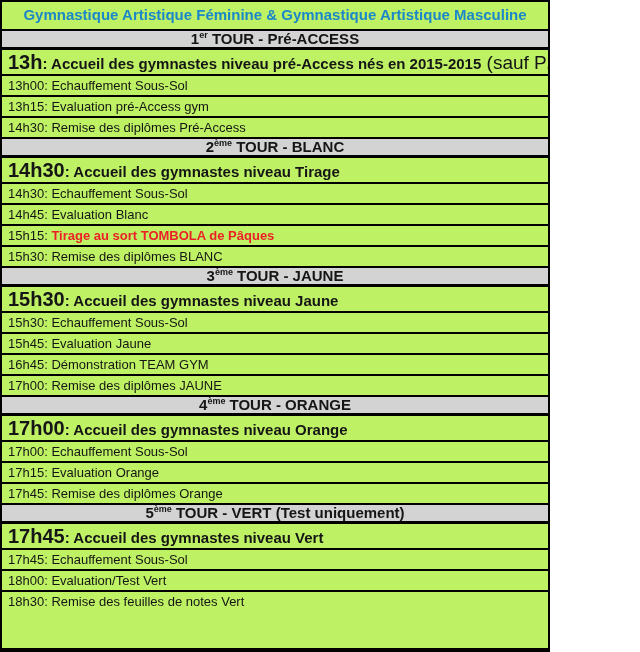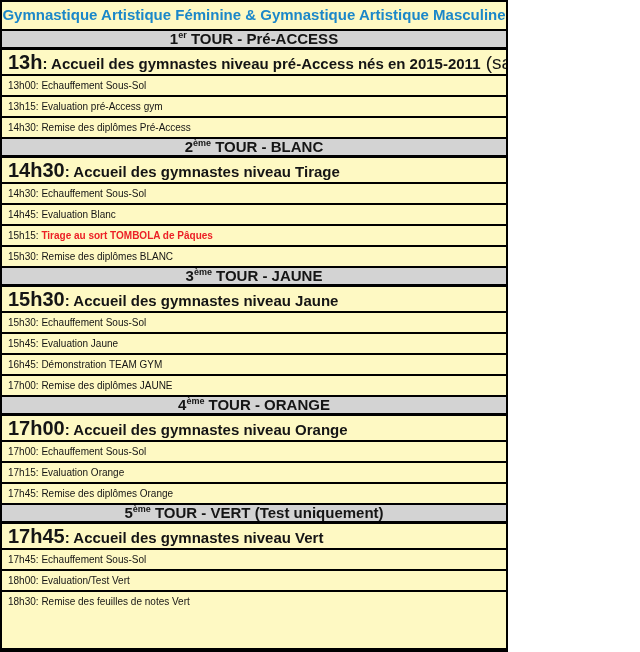--- a/index.html
+++ b/index.html
@@ -4,24 +4,24 @@
 <style>
   :root{
     --title-blue:#1b87c9;
     --header-bg:#d3d3d3;
     --red:#ec2026;
     --line:#000000;
   }
   html,body{margin:0;padding:0;background:#fff;}
   body{font-family:"Liberation Sans", sans-serif; color:#151515;}
   .table{
-    width:508px;height:652px;box-sizing:border-box;
+    width:550px;height:652px;box-sizing:border-box;
     border:2px solid var(--line);
     border-bottom-width:4px;
-    background:#fef9c3;
+    background:#bef264;
   }
   .row{box-sizing:border-box;overflow:hidden;white-space:nowrap;}
   .title-row{
     height:27px;line-height:26px;text-align:center;
     font-weight:bold;font-size:15px;color:var(--title-blue);
   }
   .header-row{
     height:18px;line-height:15px;text-align:center;
     font-weight:bold;font-size:15px;background:var(--header-bg);
     border-top:2px solid var(--line);
@@ -29,32 +29,32 @@
   .header-row sup{font-size:9px;line-height:0;margin-top:18px;}
   .accueil-row{
     height:27px;border-top:3px solid var(--line);
     padding-left:6px;font-weight:bold;
   }
   .accueil-row .big-time{font-size:20px;line-height:24px;font-weight:bold;}
   .accueil-row .acc-text{font-size:15px;font-weight:bold;}
   .accueil-row .acc-suffix{font-size:19px;font-weight:normal;}
   .event-row{
     height:21px;line-height:19px;border-top:2px solid var(--line);
-    padding-left:6px;font-size:10px;
+    padding-left:6px;font-size:13px;
   }
   .event-row .evt-text.red{color:var(--red);font-weight:bold;}
 </style>
 </head>
 <body>
 
 <div class="table">
   <div class="row title-row">Gymnastique Artistique Féminine &amp; Gymnastique Artistique Masculine</div>
 
 <div class="row header-row"><span>1</span><sup>er</sup><span> TOUR - Pré-ACCESS</span></div>
-    <div class="row accueil-row"><span class="big-time">13h</span><span class="acc-text">: Accueil des gymnastes niveau pré-Access nés en 2015-2011</span><span class="acc-suffix"> (sauf P2)</span></div>
+    <div class="row accueil-row"><span class="big-time">13h</span><span class="acc-text">: Accueil des gymnastes niveau pré-Access nés en 2015-2015</span><span class="acc-suffix"> (sauf P2)</span></div>
     <div class="row event-row"><span class="evt-time">13h00: </span><span class="evt-text">Echauffement Sous-Sol</span></div>
     <div class="row event-row"><span class="evt-time">13h15: </span><span class="evt-text">Evaluation pré-Access gym</span></div>
     <div class="row event-row"><span class="evt-time">14h30: </span><span class="evt-text">Remise des diplômes Pré-Access</span></div>
     <div class="row header-row"><span>2</span><sup>ème</sup><span> TOUR - BLANC</span></div>
     <div class="row accueil-row"><span class="big-time">14h30</span><span class="acc-text">: Accueil des gymnastes niveau Tirage</span></div>
     <div class="row event-row"><span class="evt-time">14h30: </span><span class="evt-text">Echauffement Sous-Sol</span></div>
     <div class="row event-row"><span class="evt-time">14h45: </span><span class="evt-text">Evaluation Blanc</span></div>
     <div class="row event-row"><span class="evt-time">15h15: </span><span class="evt-text red">Tirage au sort TOMBOLA de Pâques</span></div>
     <div class="row event-row"><span class="evt-time">15h30: </span><span class="evt-text">Remise des diplômes BLANC</span></div>
     <div class="row header-row"><span>3</span><sup>ème</sup><span> TOUR - JAUNE</span></div>

